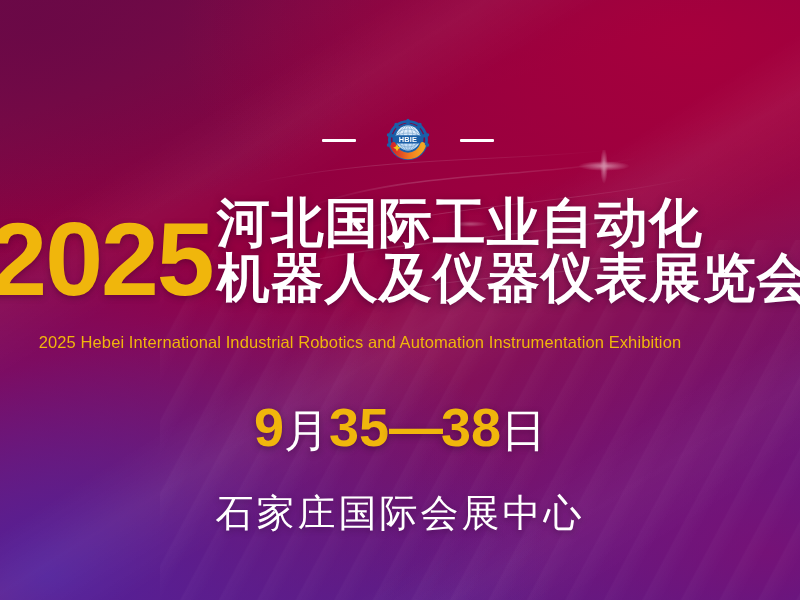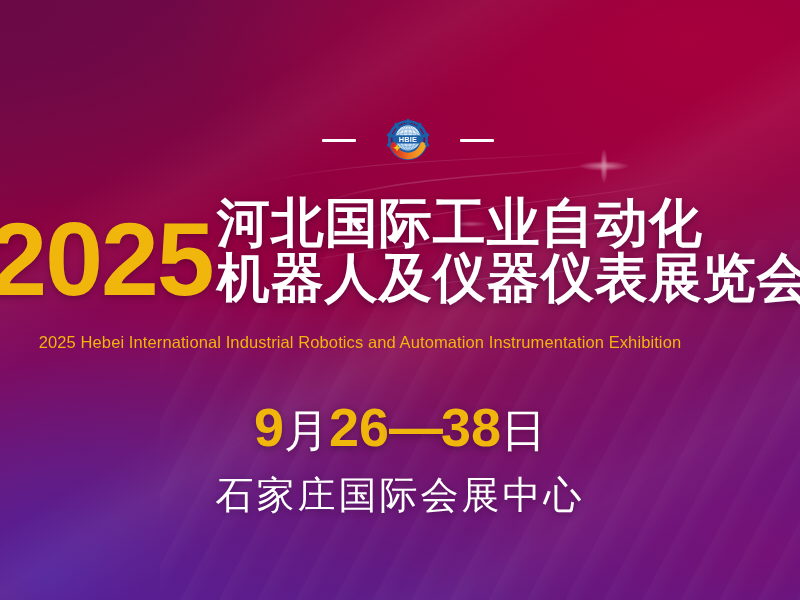--- a/index.html
+++ b/index.html
@@ -201,21 +201,21 @@
     font-family: "Liberation Serif", serif;
   }
   .date-dash {
     color: #f0b60c;
     letter-spacing: -2px;
   }
 
   
   .venue {
     position: absolute;
-    top: 470px;
+    top: 488px;
     left: 0;
     width: 800px;
     text-align: center;
     font-size: 38px;
     color: #ffffff;
     letter-spacing: 3px;
     font-family: "Liberation Serif", serif;
     white-space: nowrap;
     text-shadow: 0 2px 6px rgba(40,0,40,0.40);
   }
@@ -318,18 +318,18 @@
     <span class="year">2025</span>
     <span class="headline-lines">
       <span class="headline-line">河北国际工业自动化</span>
       <span class="headline-line">机器人及仪器仪表展览会</span>
     </span>
   </div>
 
   <div class="subtitle-en">2025 Hebei International Industrial Robotics and Automation Instrumentation Exhibition</div>
 
   <div class="date-line">
-    <span class="date-num">9</span><span class="date-unit">月</span><span class="date-num">26</span><span class="date-dash">—</span><span class="date-num">38</span><span class="date-unit">日</span>
+    <span class="date-num">9</span><span class="date-unit">月</span><span class="date-num">35</span><span class="date-dash">—</span><span class="date-num">38</span><span class="date-unit">日</span>
   </div>
 
   <div class="venue">石家庄国际会展中心</div>
 
 </div>
 
 </body></html>

